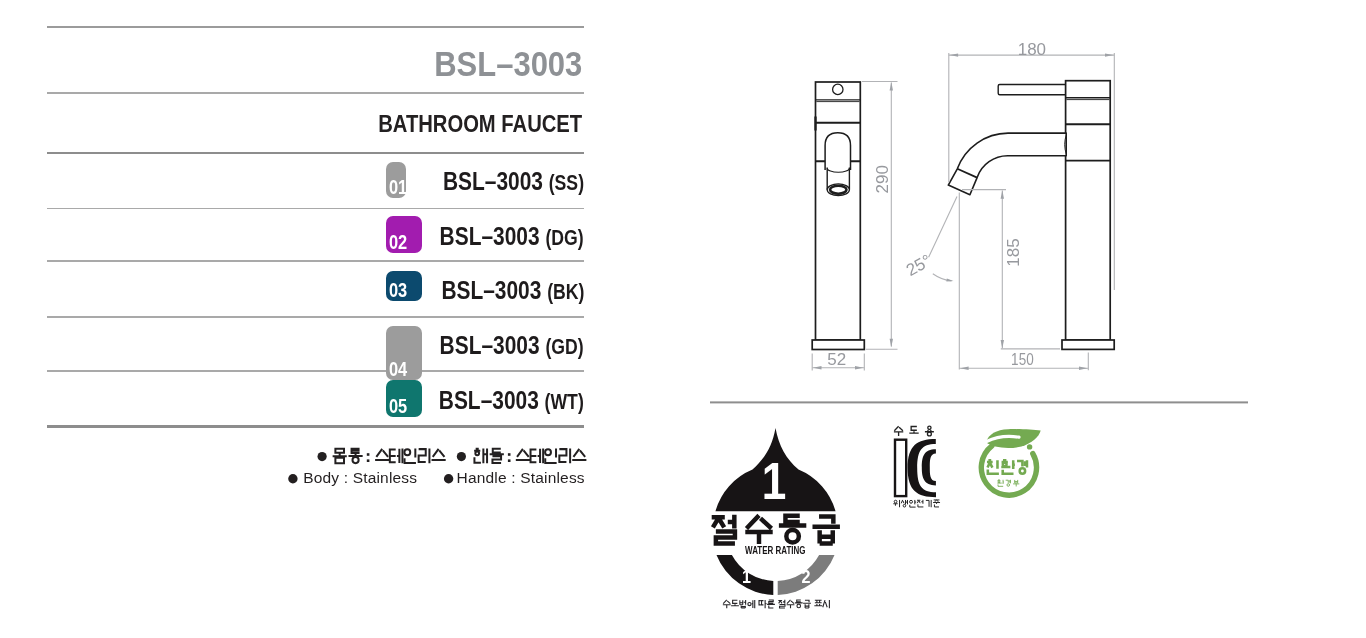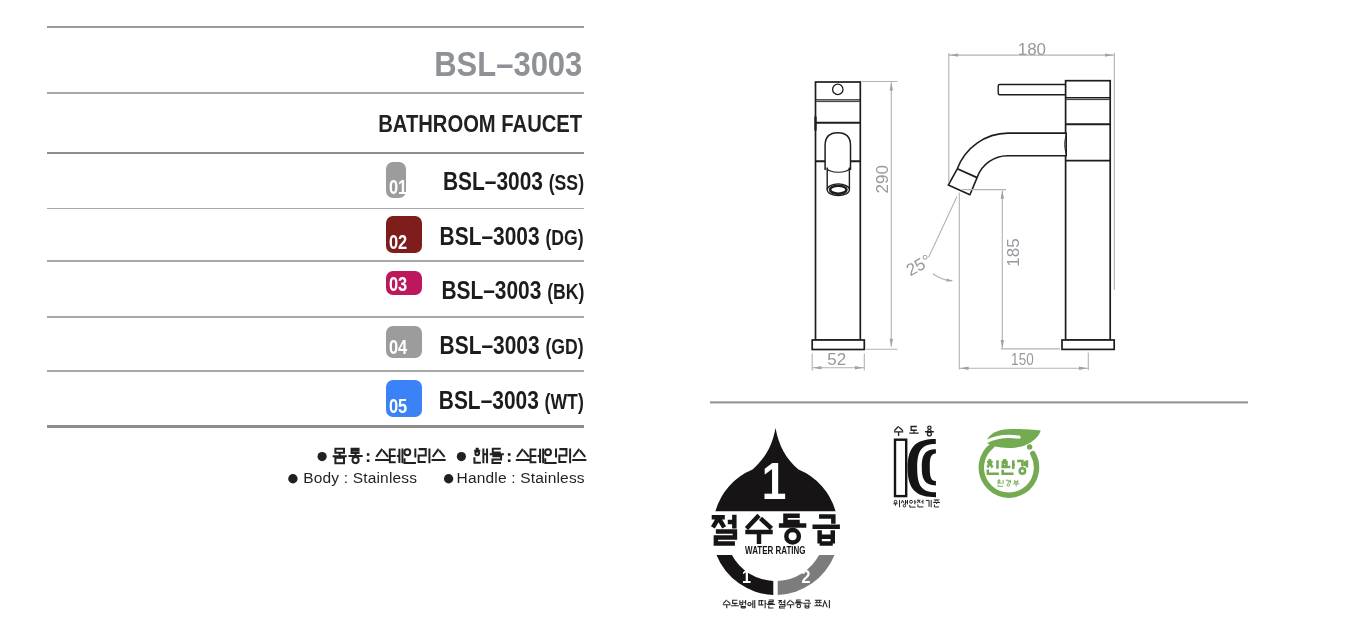--- a/index.html
+++ b/index.html
@@ -29,39 +29,39 @@
 <div style="position:absolute;right:784px;top:43.5px;font-size:35px;font-weight:700;color:#8e9195;letter-spacing:0;transform:scaleX(0.885);transform-origin:100% 50%;white-space:nowrap">BSL–3003</div>
 
 <div style="position:absolute;right:784px;top:111px;font-size:23.5px;font-weight:700;color:#232021;transform:scaleX(0.86);transform-origin:100% 50%;white-space:nowrap">BATHROOM FAUCET</div>
 
 <div style="position:absolute;left:385.8px;top:162.1px;width:20px;height:36.4px;background:#9c9c9c;border-radius:7px">
       <span style="position:absolute;left:3px;bottom:-1px;font-size:20px;font-weight:700;color:#fff;transform:scaleX(0.82);transform-origin:0 50%">01</span>
     </div>
 
 <div style="position:absolute;right:782px;top:165.2px;height:32px;line-height:32px;font-size:25.5px;font-weight:700;color:#1e1b1c;transform:scaleX(0.82);transform-origin:100% 50%;white-space:nowrap">BSL–3003 <span style="font-size:21.5px">(SS)</span></div>
 
-<div style="position:absolute;left:385.8px;top:216.3px;width:36.2px;height:36.4px;background:#7f1d1d;border-radius:7px">
+<div style="position:absolute;left:385.8px;top:216.3px;width:36.2px;height:36.4px;background:#a21caf;border-radius:7px">
       <span style="position:absolute;left:3px;bottom:-1px;font-size:20px;font-weight:700;color:#fff;transform:scaleX(0.82);transform-origin:0 50%">02</span>
     </div>
 
 <div style="position:absolute;right:782px;top:219.5px;height:32px;line-height:32px;font-size:25.5px;font-weight:700;color:#1e1b1c;transform:scaleX(0.82);transform-origin:100% 50%;white-space:nowrap">BSL–3003 <span style="font-size:21.5px">(DG)</span></div>
 
-<div style="position:absolute;left:385.8px;top:270.8px;width:36.2px;height:24px;background:#be185d;border-radius:7px">
+<div style="position:absolute;left:385.8px;top:270.8px;width:36.2px;height:30px;background:#0c4a6e;border-radius:7px">
       <span style="position:absolute;left:3px;bottom:-1px;font-size:20px;font-weight:700;color:#fff;transform:scaleX(0.82);transform-origin:0 50%">03</span>
     </div>
 
 <div style="position:absolute;right:782px;top:274.0px;height:32px;line-height:32px;font-size:25.5px;font-weight:700;color:#1e1b1c;transform:scaleX(0.82);transform-origin:100% 50%;white-space:nowrap">BSL–3003 <span style="font-size:21.5px">(BK)</span></div>
 
-<div style="position:absolute;left:385.8px;top:325.8px;width:36.2px;height:32px;background:#9c9c9c;border-radius:7px">
+<div style="position:absolute;left:385.8px;top:325.8px;width:36.2px;height:54px;background:#9c9c9c;border-radius:7px">
       <span style="position:absolute;left:3px;bottom:-1px;font-size:20px;font-weight:700;color:#fff;transform:scaleX(0.82);transform-origin:0 50%">04</span>
     </div>
 
 <div style="position:absolute;right:782px;top:329.0px;height:32px;line-height:32px;font-size:25.5px;font-weight:700;color:#1e1b1c;transform:scaleX(0.82);transform-origin:100% 50%;white-space:nowrap">BSL–3003 <span style="font-size:21.5px">(GD)</span></div>
 
-<div style="position:absolute;left:385.8px;top:380.3px;width:36.2px;height:36.4px;background:#3b82f6;border-radius:7px">
+<div style="position:absolute;left:385.8px;top:380.3px;width:36.2px;height:36.4px;background:#0f766e;border-radius:7px">
       <span style="position:absolute;left:3px;bottom:-1px;font-size:20px;font-weight:700;color:#fff;transform:scaleX(0.82);transform-origin:0 50%">05</span>
     </div>
 
 <div style="position:absolute;right:782px;top:383.5px;height:32px;line-height:32px;font-size:25.5px;font-weight:700;color:#1e1b1c;transform:scaleX(0.82);transform-origin:100% 50%;white-space:nowrap">BSL–3003 <span style="font-size:21.5px">(WT)</span></div>
 
 <svg width="1366" height="638" viewBox="0 0 1366 638" style="position:absolute;left:0;top:0">
 <defs>
 <g id="h-an-r" fill="none" stroke-width="13">
           <path d="M78 2V60M78 30H96M12 66L12 96L88 96"></path>
           <circle cx="28" cy="26" r="19"></circle>

